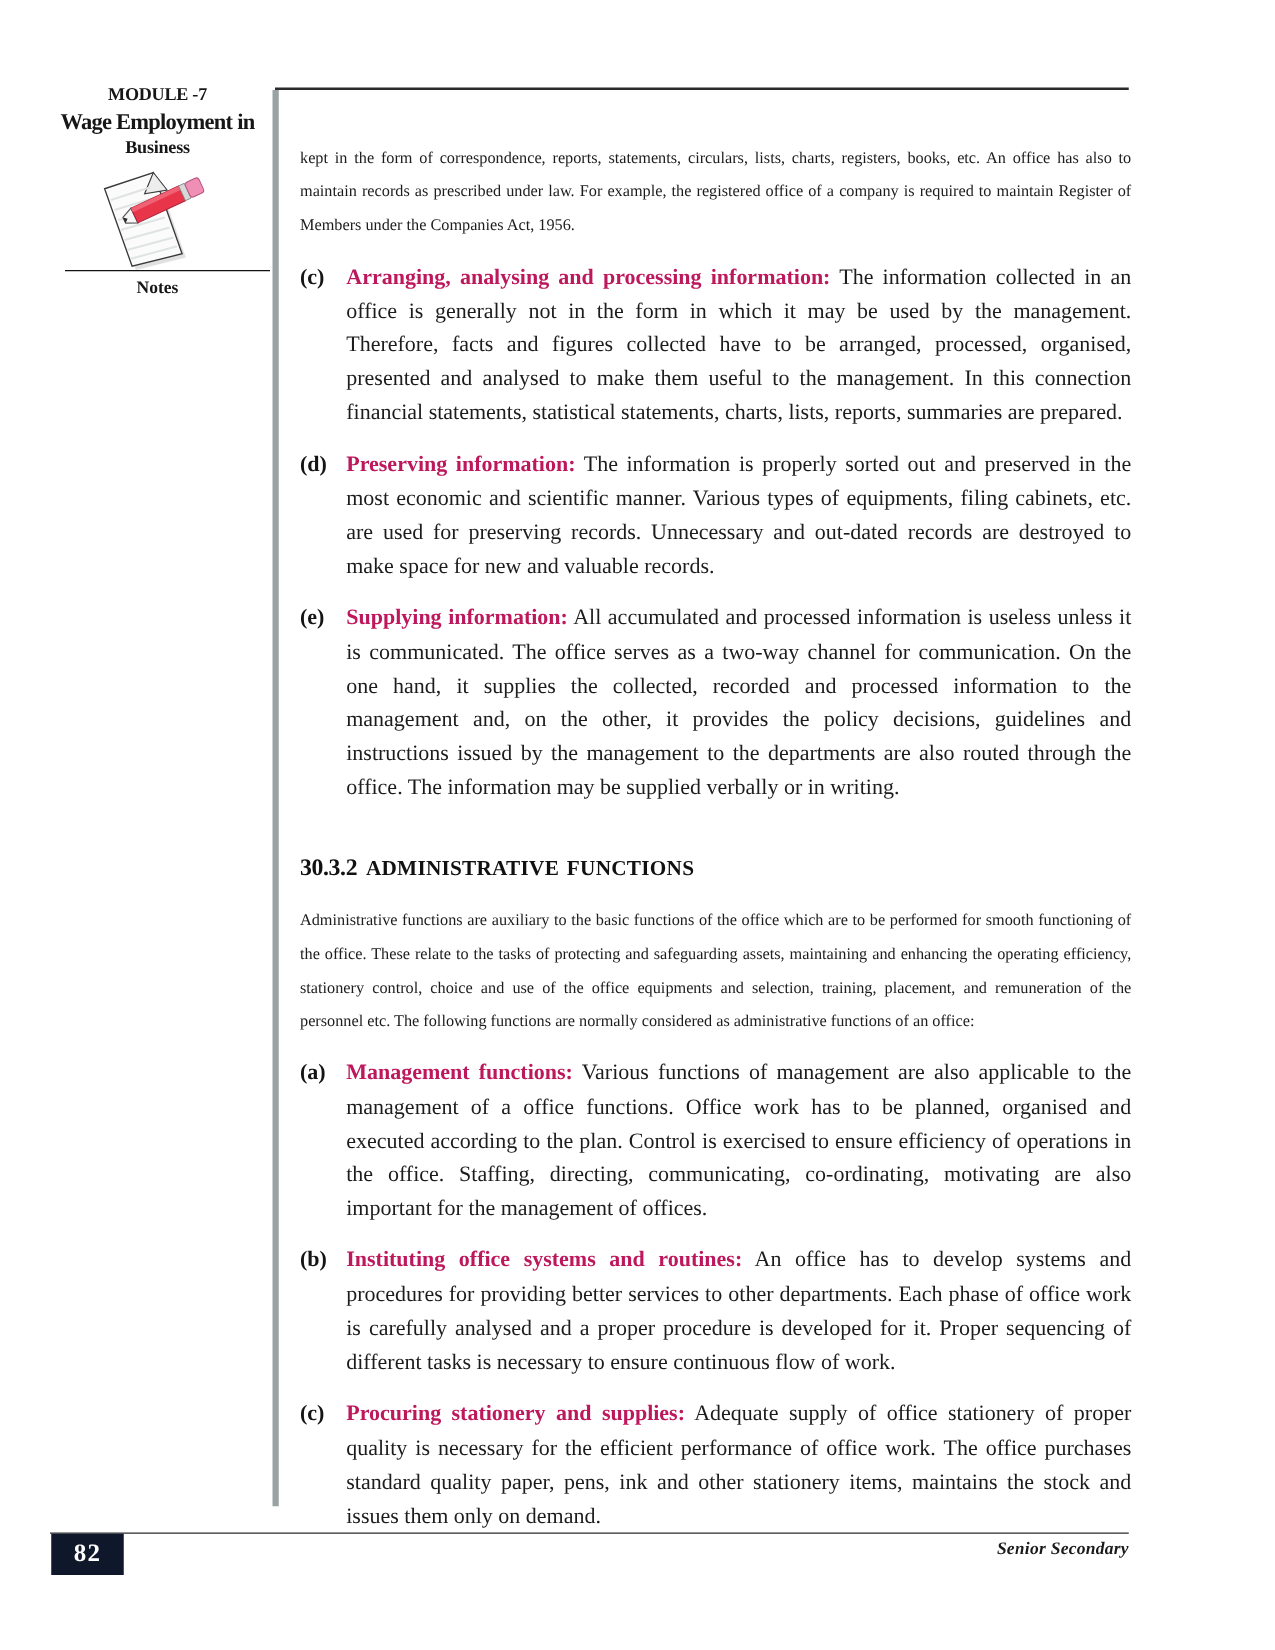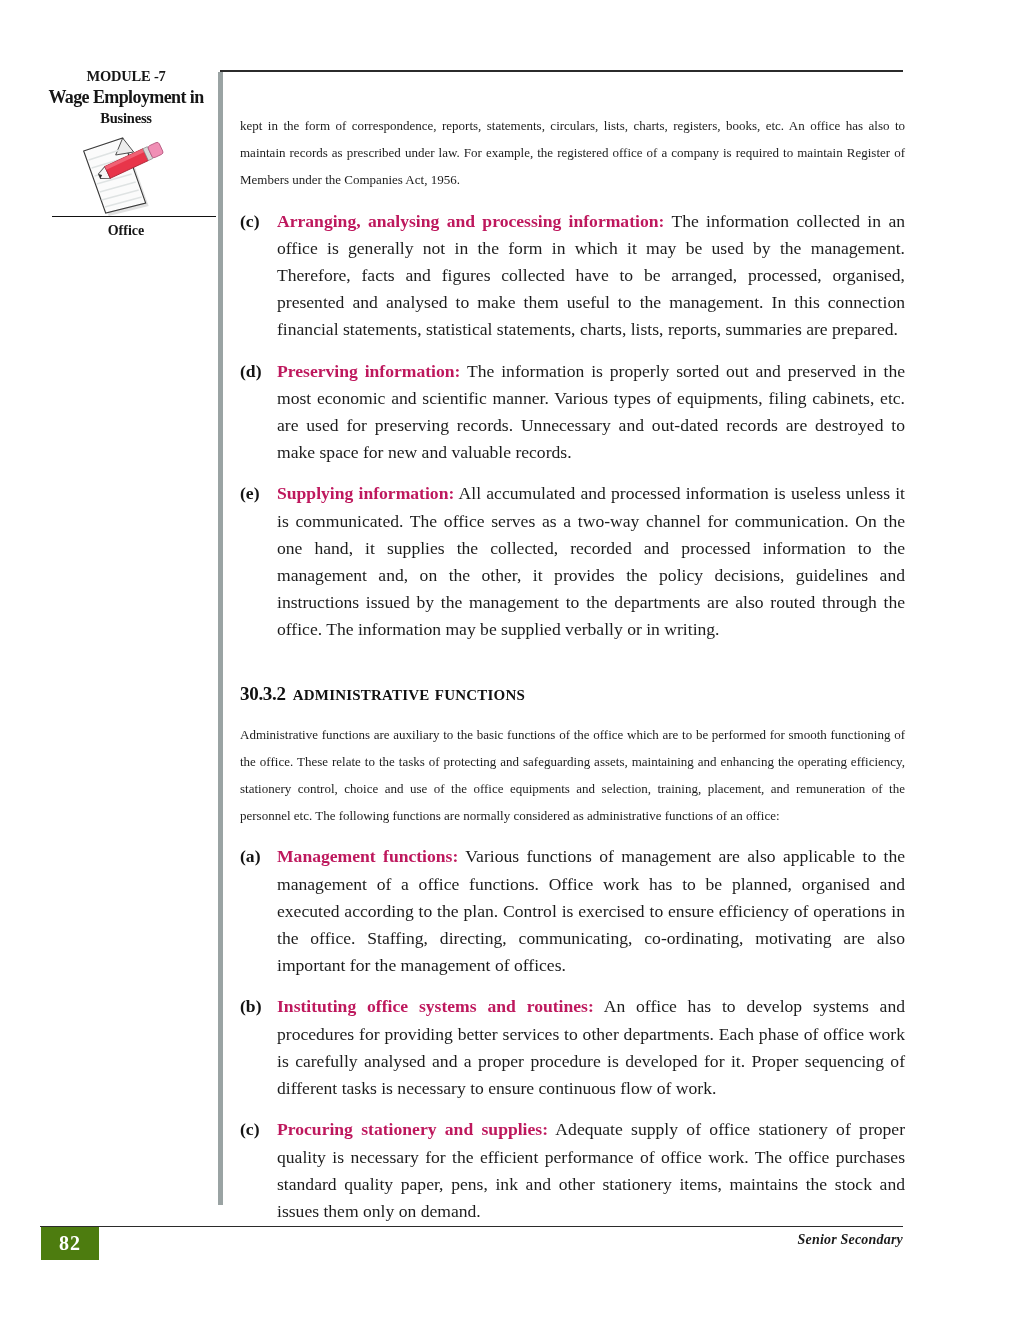--- a/index.html
+++ b/index.html
@@ -153,41 +153,41 @@
     line-height: 26px;
   }
   .section-head .num {
     font-weight: bold;
     letter-spacing: -0.3px;
     text-align: center;
   }
   .section-head .caps {
     font-variant: small-caps;
     text-transform: lowercase;
-    font-size: 21px;
+    font-size: 24px;
     letter-spacing: 0.2px;
     margin-left: 7px;
   }
 
   
   .footer-rule {
     position: absolute;
     left: 40px;
     top: 1226px;
     width: 863px;
     height: 0;
     border-top: 1.8px solid #2b2b2b;
   }
   .page-num-box {
     position: absolute;
     left: 41px;
     top: 1227px;
     width: 58px;
     height: 33px;
-    background: #4d7c0f;
+    background: #0f172a;
     color: #ffffff;
     font-weight: bold;
     font-size: 20px;
     display: flex;
     align-items: center;
     justify-content: center;
     letter-spacing: 1px;
   }
   .footer-right {
     position: absolute;
@@ -236,21 +236,21 @@
           <polygon points="30,30 33,32.5 30,35" fill="#2a2a2a"></polygon>
           <rect x="39" y="26" width="42" height="13" fill="#e8354a" stroke="#a81f31" stroke-width="0.8"></rect>
           <rect x="39" y="26" width="42" height="3.6" fill="#f2697b" opacity="0.85"></rect>
           <rect x="81" y="26" width="5" height="13" fill="#d8d8d8" stroke="#8a8a8a" stroke-width="0.7"></rect>
           <rect x="86" y="26" width="12" height="13" rx="2.5" fill="#f08fb5" stroke="#b4567e" stroke-width="0.8"></rect>
         </g>
       </svg>
     </div>
 
     <div class="notes-rule"></div>
-    <div class="notes-label">Office</div>
+    <div class="notes-label">Notes</div>
   </div>
 
   <div class="top-rule"></div>
   <div class="vert-rule"></div>
 
   <div class="content">
 
     <p class="para">kept in the form of correspondence, reports, statements, circulars, lists, charts, registers, books, etc. An office has also to maintain records as prescribed under law. For example, the registered office of a company is required to maintain Register of Members under the Companies Act, 1956.</p>
 
     <div class="spacer-sm"></div>

